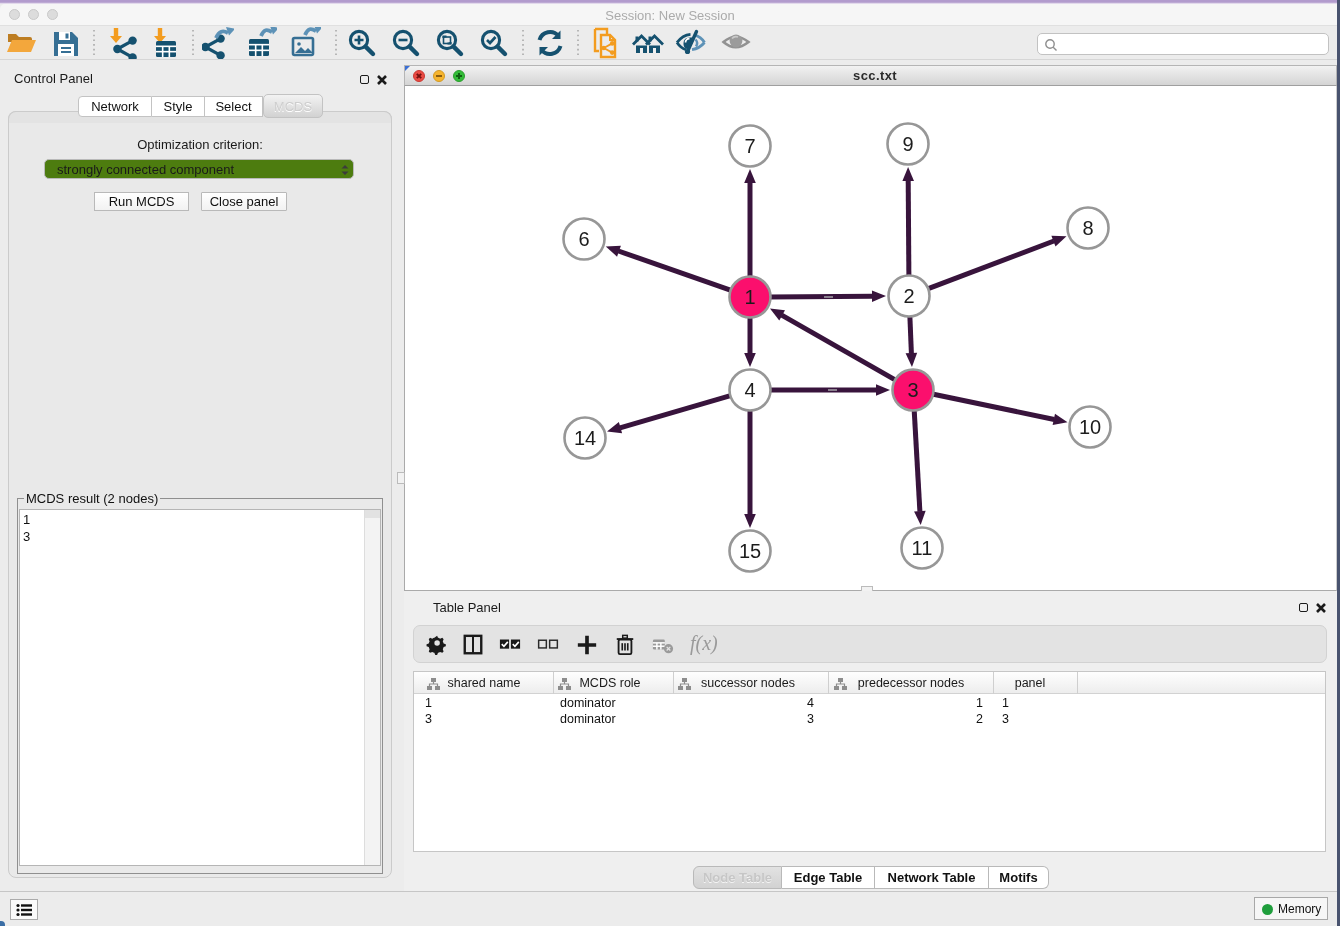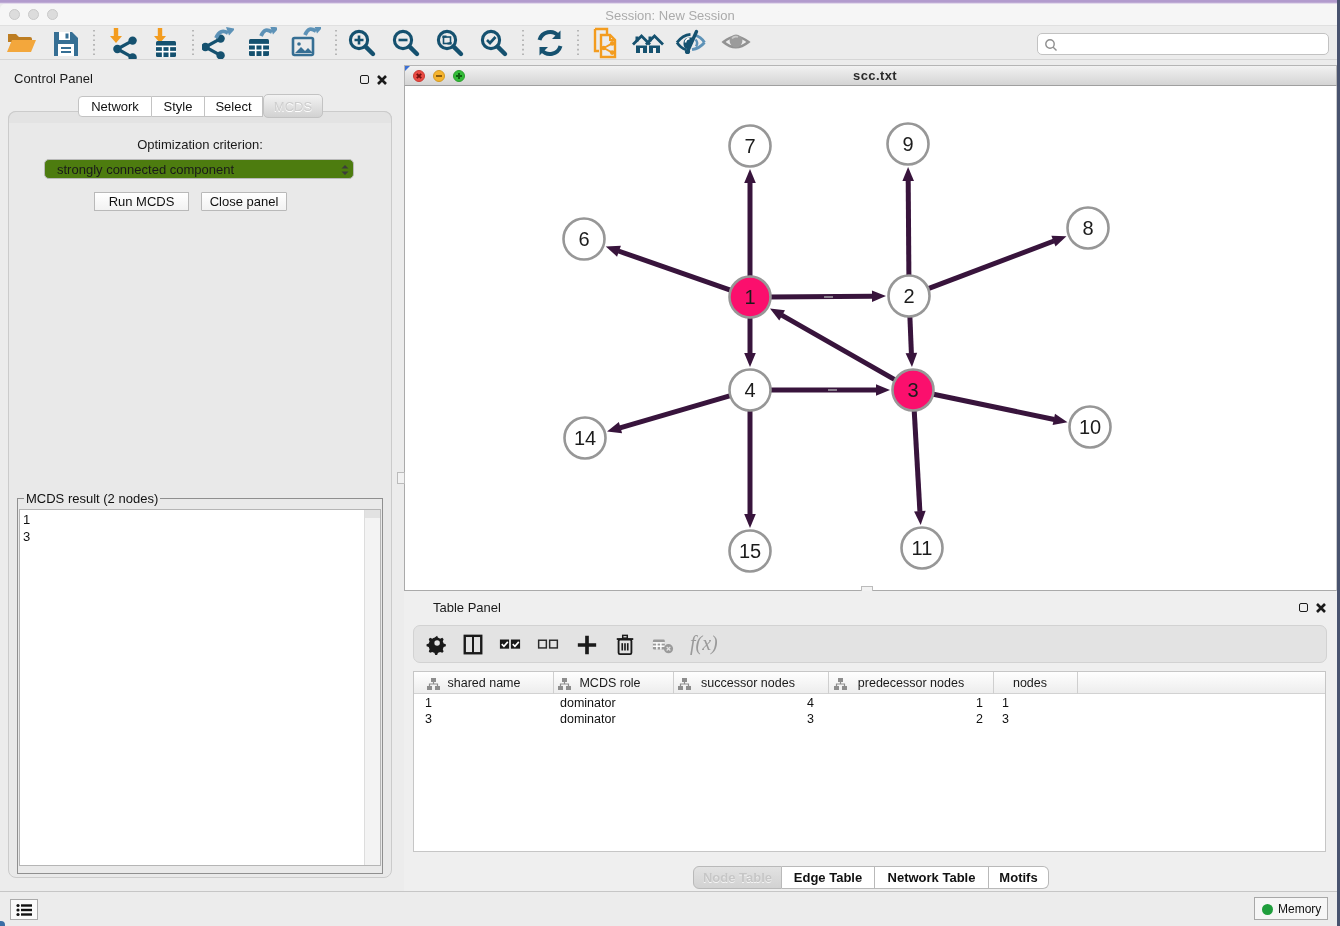--- a/index.html
+++ b/index.html
@@ -334,21 +334,21 @@
     <svg style="position:absolute;left:833px;top:677px" width="15" height="14" viewBox="0 0 15 14">
       <rect x="5" y="1" width="5" height="4" fill="#8d8d8d"></rect>
       <rect x="1" y="9" width="5" height="4" fill="#8d8d8d"></rect>
       <rect x="9" y="9" width="5" height="4" fill="#8d8d8d"></rect>
       <path d="M7.5,5 v2 M3.5,9 v-2 h8 v2" stroke="#8d8d8d" stroke-width="1.2" fill="none"></path>
     </svg>
 <div class="abs" style="left:428px;top:676px;width:112px;text-align:center;font-size:12.5px;color:#1a1a1a">shared name</div>
 <div class="abs" style="left:558px;top:676px;width:104px;text-align:center;font-size:12.5px;color:#1a1a1a">MCDS role</div>
 <div class="abs" style="left:678px;top:676px;width:140px;text-align:center;font-size:12.5px;color:#1a1a1a">successor nodes</div>
 <div class="abs" style="left:837px;top:676px;width:148px;text-align:center;font-size:12.5px;color:#1a1a1a">predecessor nodes</div>
-<div class="abs" style="left:988px;top:676px;width:84px;text-align:center;font-size:12.5px;color:#1a1a1a">nodes</div>
+<div class="abs" style="left:988px;top:676px;width:84px;text-align:center;font-size:12.5px;color:#1a1a1a">panel</div>
 <div class="abs" style="left:553px;top:672px;width:1px;height:22px;background:#cfcfcf"></div>
 <div class="abs" style="left:673px;top:672px;width:1px;height:22px;background:#cfcfcf"></div>
 <div class="abs" style="left:828px;top:672px;width:1px;height:22px;background:#cfcfcf"></div>
 <div class="abs" style="left:993px;top:672px;width:1px;height:22px;background:#cfcfcf"></div>
 <div class="abs" style="left:1077px;top:672px;width:1px;height:22px;background:#cfcfcf"></div>
 <div class="abs" style="left:425px;top:696px;font-size:12.5px;color:#111">1</div>
     <div class="abs" style="left:560px;top:696px;font-size:12.5px;color:#111">dominator</div>
     <div class="abs" style="left:700px;top:696px;width:114px;text-align:right;font-size:12.5px;color:#111">4</div>
     <div class="abs" style="left:860px;top:696px;width:123px;text-align:right;font-size:12.5px;color:#111">1</div>
     <div class="abs" style="left:1002px;top:696px;font-size:12.5px;color:#111">1</div>

